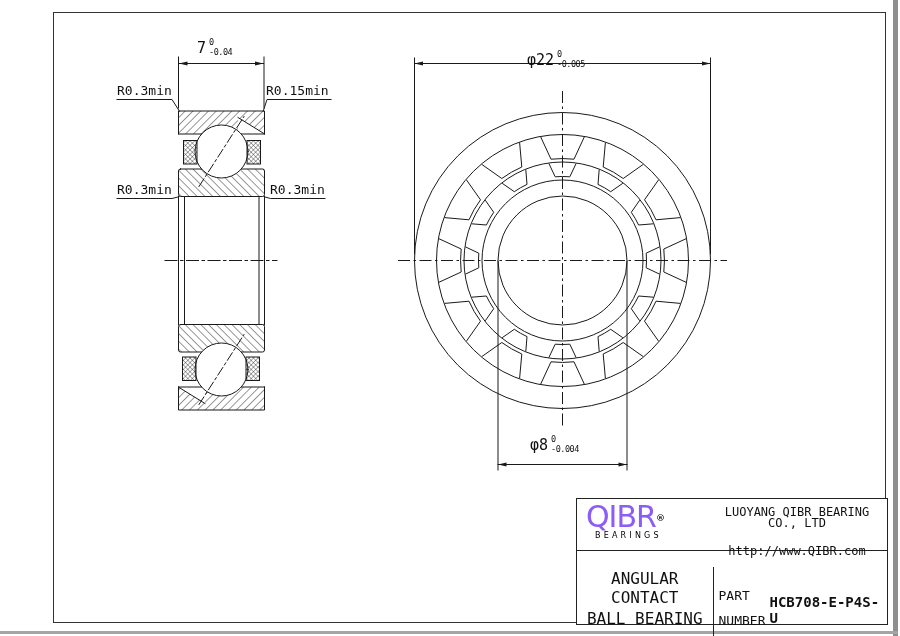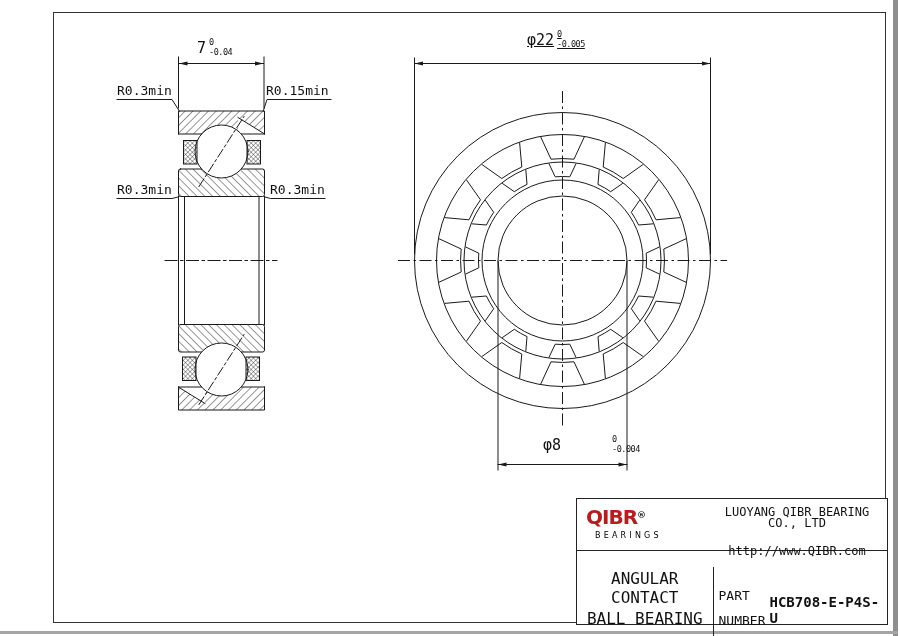--- a/index.html
+++ b/index.html
@@ -13,21 +13,21 @@
   .edge-b{position:absolute;left:0;top:631px;width:898px;height:2.5px;background:#a5a5a5;}
   .dim{position:absolute;display:flex;align-items:flex-start;color:#111;}
   .dim-main{font-size:15px;line-height:17px;}
   .dim-tol{display:flex;flex-direction:column;font-size:8.5px;line-height:9.5px;margin-left:3px;margin-top:-2px;letter-spacing:-0.5px;}
   .rlabel{position:absolute;font-size:13px;line-height:14px;white-space:nowrap;}
   
   .tblock{position:absolute;left:576px;top:498px;width:312px;height:127px;border:1.3px solid #222;box-sizing:border-box;background:#fff;}
   .tb-top{position:relative;height:50.5px;border-bottom:1.3px solid #222;}
   .tb-bot{position:relative;height:74px;}
   .logo{position:absolute;left:9px;top:3px;font-family:"DejaVu Sans","Liberation Sans",sans-serif;}
-  .logo-main{font-weight:700;font-size:20px;line-height:30px;letter-spacing:-1px;color:#b91c1c;}
+  .logo-main{font-weight:400;font-size:30px;line-height:30px;letter-spacing:-1px;color:#8b5cf6;}
   .logo-reg{font-size:9px;vertical-align:super;font-weight:700;}
   .logo-sub{font-weight:400;font-size:8px;letter-spacing:3.2px;margin-left:9px;margin-top:-1px;color:#000;}
   .company{position:absolute;left:132px;right:2px;top:8px;text-align:center;font-size:12px;line-height:11px;}
   .company .www{margin-top:17px;}
   .cell-left{position:absolute;left:0;top:0;width:135.5px;height:100%;text-align:center;font-size:16px;}
   .cell-left .l1{position:absolute;left:0;right:0;top:18px;}
   .cell-left .l2{position:absolute;left:0;right:0;top:42px;margin-top:16px;}
   .cell-right{position:absolute;left:135.5px;top:16px;right:0;height:100%;border-left:1.3px solid #222;}
   .plabel{position:absolute;left:5px;top:16px;font-size:13px;line-height:25px;}
   .pnum{position:absolute;left:56px;top:27px;font-size:14px;font-weight:bold;}
@@ -206,28 +206,28 @@
   <div class="edge-r"></div>
   <div class="edge-b"></div>
 
   <div class="dim" style="left:197px;top:40px;">
     <span class="dim-main">7</span>
     <span class="dim-tol">
       <span>0</span>
       <span>-0.04</span>
     </span>
   </div>
-  <div class="dim" style="left:527px;top:32px;text-decoration:underline;">
+  <div class="dim" style="left:527px;top:52px;">
     <span class="dim-main">φ22</span>
     <span class="dim-tol">
       <span>0</span>
       <span>-0.005</span>
     </span>
   </div>
-  <div class="dim" style="left:543px;top:437px;gap:48px;">
+  <div class="dim" style="left:530px;top:437px;">
     <span class="dim-main">φ8</span>
     <span class="dim-tol">
       <span>0</span>
       <span>-0.004</span>
     </span>
   </div>
 
   <div class="rlabel" style="left:117px;top:84px;">R0.3min</div>
   <div class="rlabel" style="left:266px;top:84px;">R0.15min</div>
   <div class="rlabel" style="left:117px;top:183px;">R0.3min</div>

